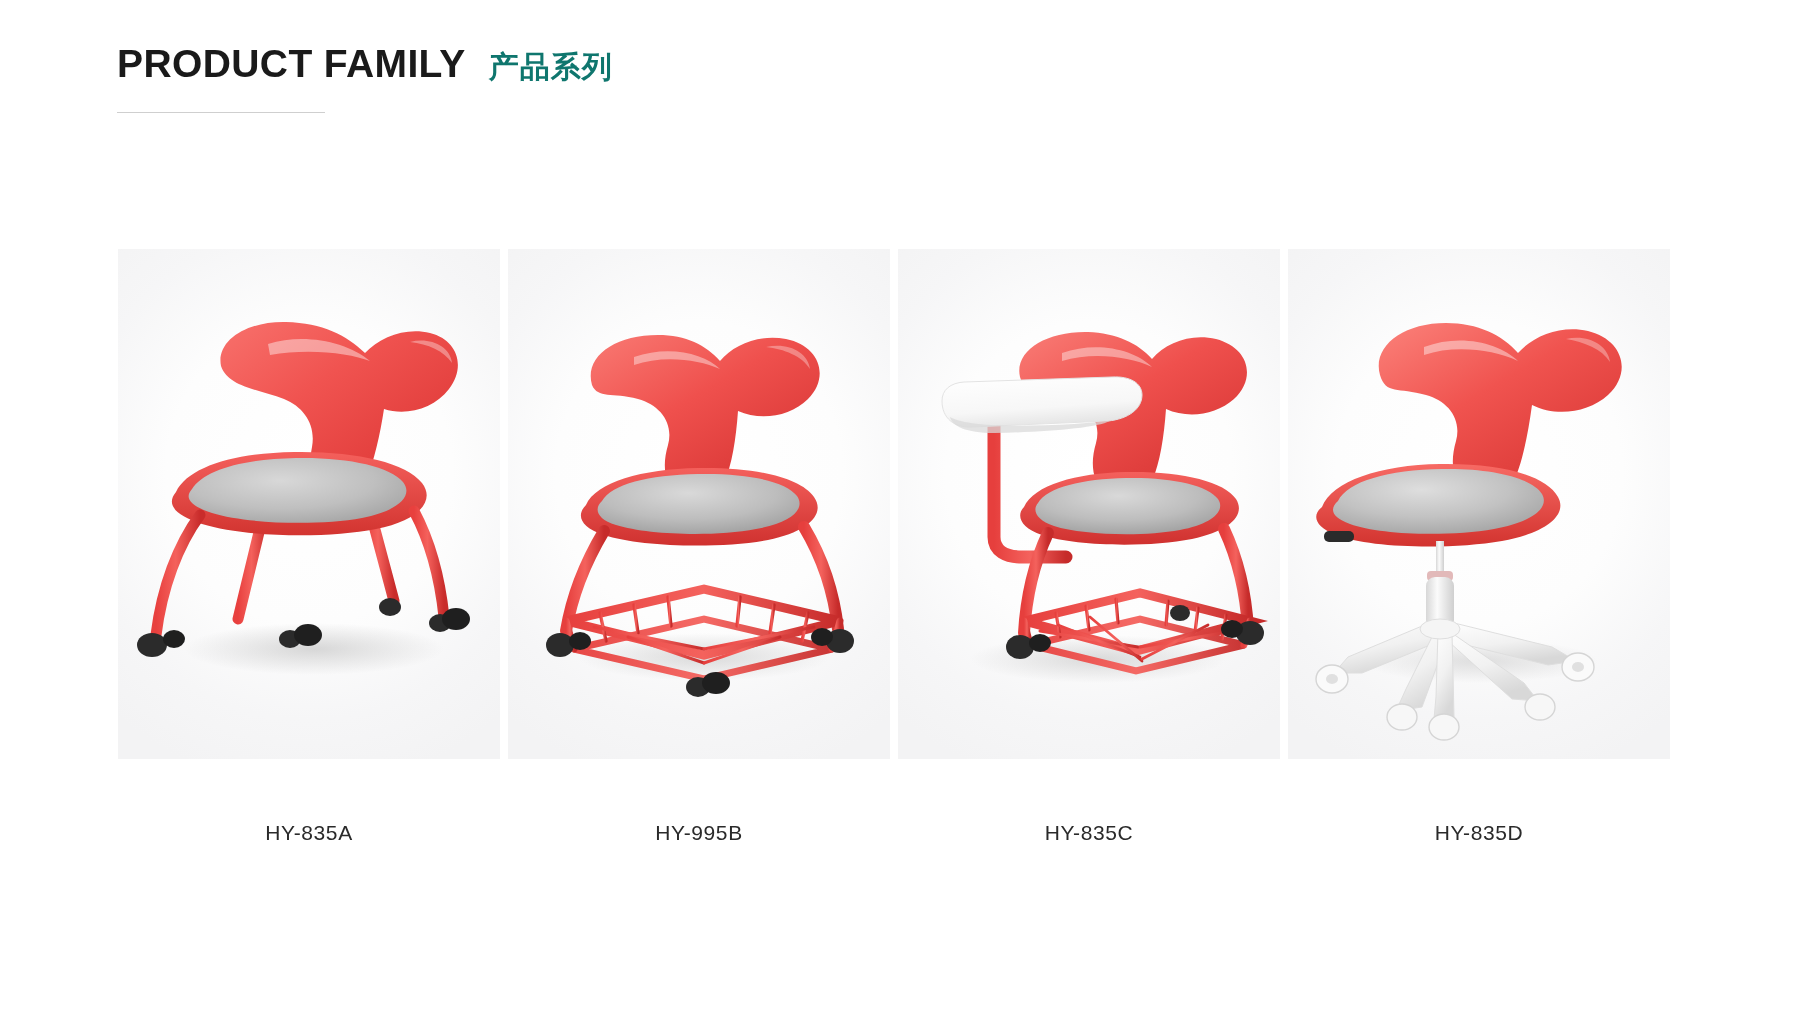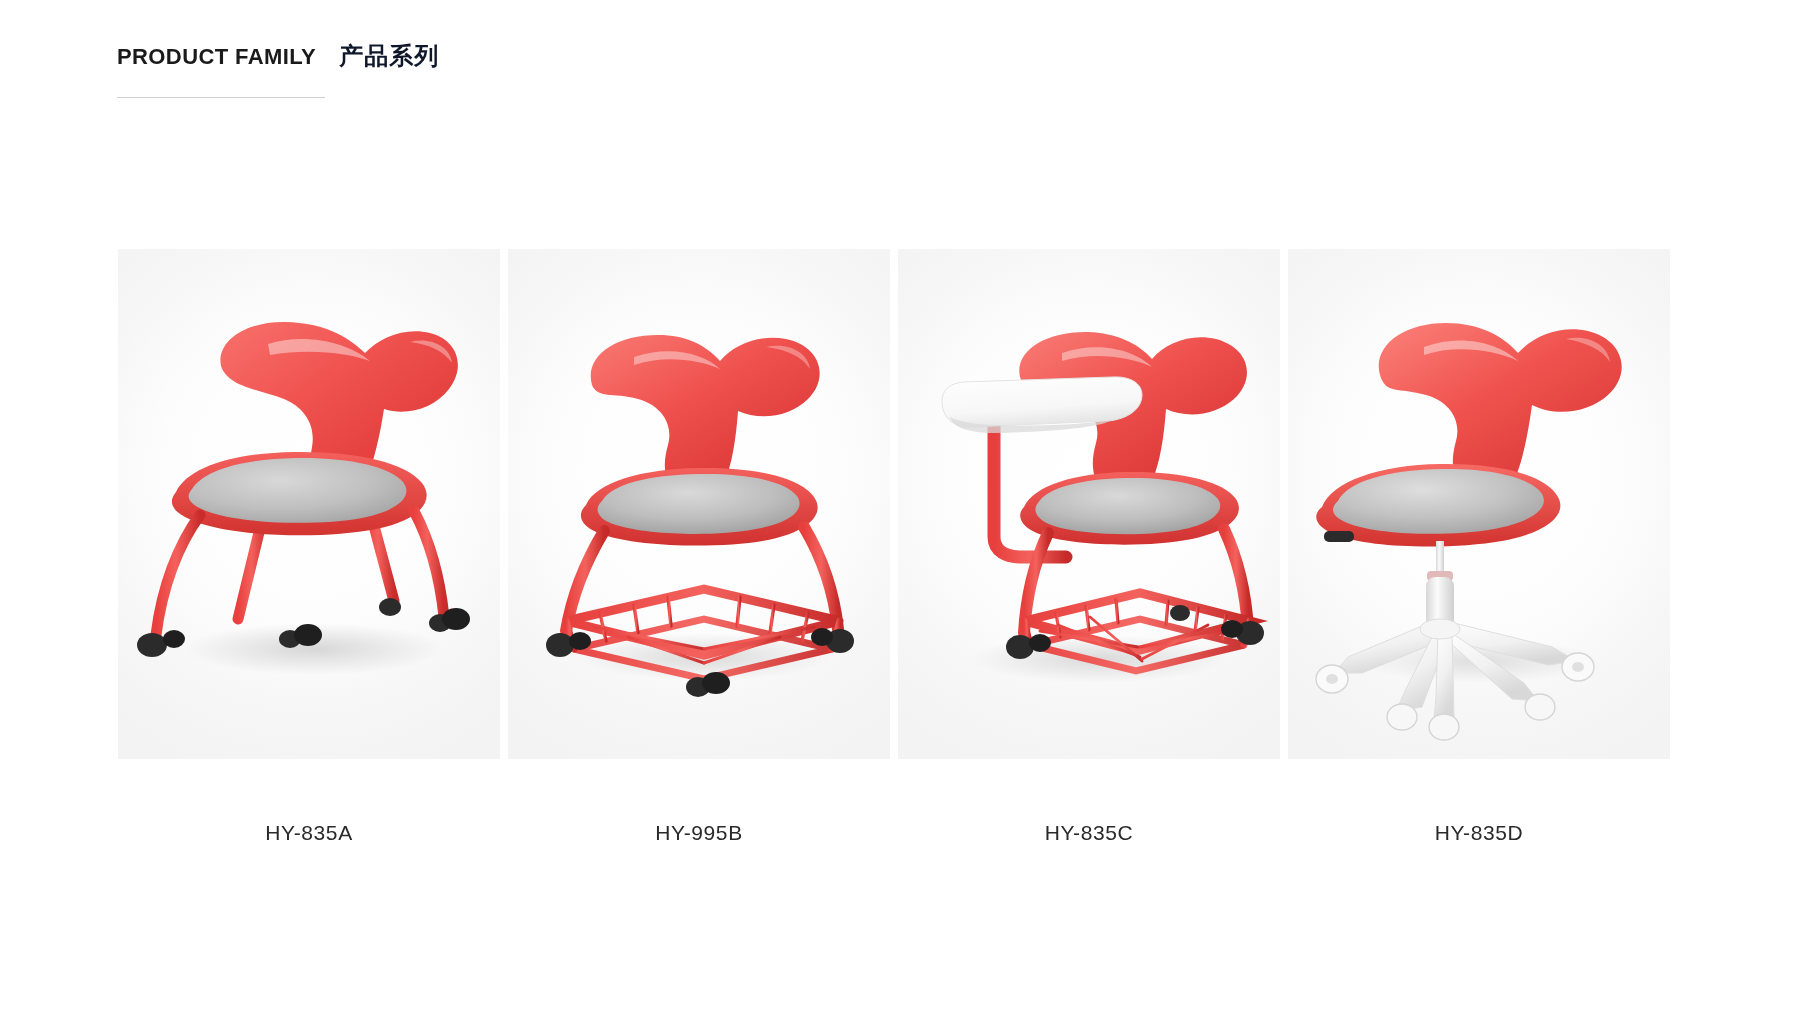--- a/index.html
+++ b/index.html
@@ -23,31 +23,31 @@
     left: 117px;
     top: 44px;
     width: 900px;
   }
   .header-title-row {
     display: flex;
     align-items: baseline;
     white-space: nowrap;
   }
   .title-en {
-    font-size: 22px;
+    font-size: 39px;
     font-weight: bold;
     letter-spacing: 0.4px;
     color: #1a1a1a;
     line-height: 1;
     text-align: center;
   }
   .title-cn {
-    font-size: 24px;
+    font-size: 30px;
     font-weight: bold;
-    color: #0f172a;
+    color: #0f766e;
     margin-left: 23px;
     line-height: 1;
     letter-spacing: 1px;
   }
   .title-rule {
     margin-top: 29px;
     width: 208px;
     height: 1px;
     background: #cfcfcf;
   }

